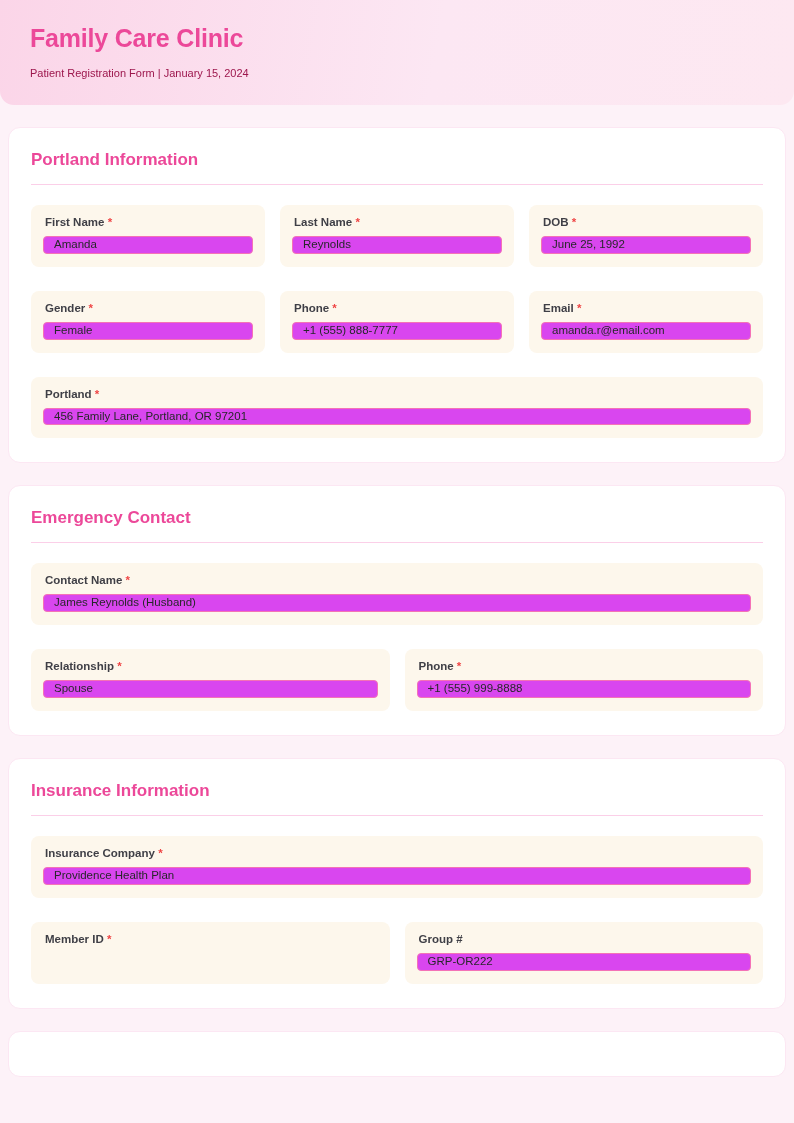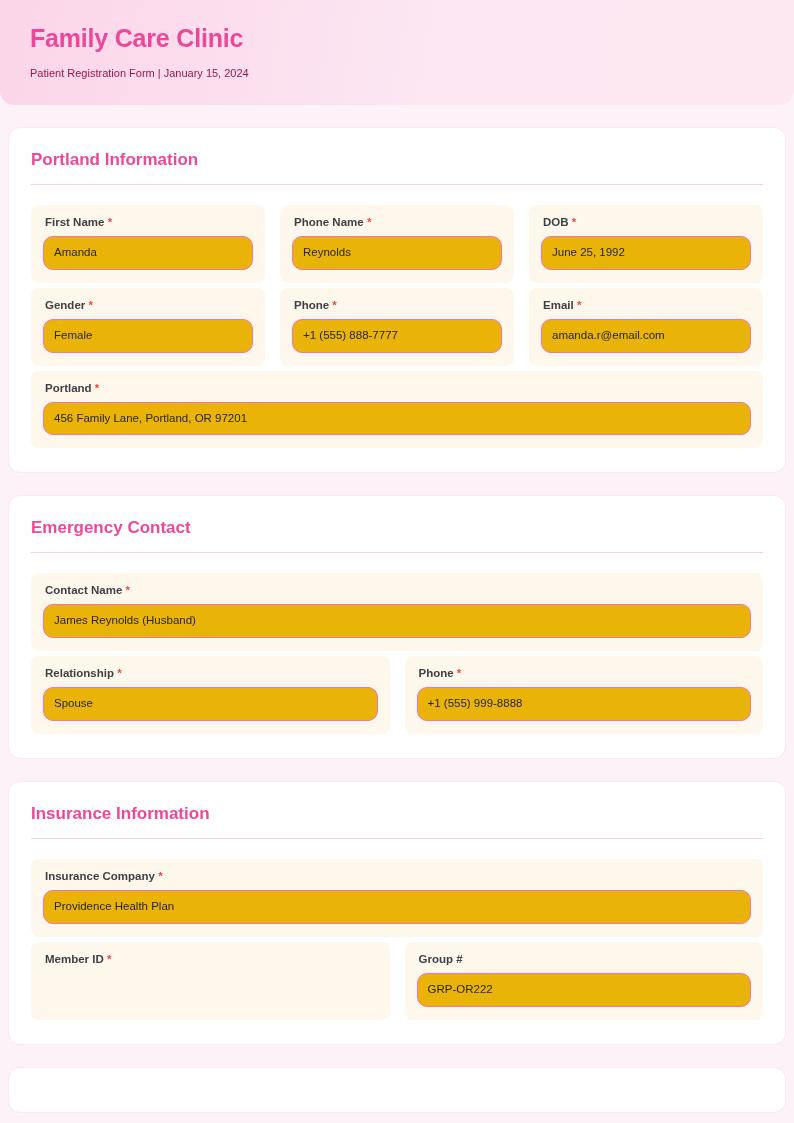--- a/index.html
+++ b/index.html
@@ -54,21 +54,21 @@
   }
   .divider {
     height: 1px;
     background: #fbcfe8;
     margin: 0 0 20px 0;
   }
   
   .row {
     display: flex;
     gap: 15px;
-    margin-bottom: 5px;
+    margin-bottom: 24px;
   }
   .row:last-child { margin-bottom: 0; }
   .field {
     background: #fdf7ec;
     border-radius: 8px;
     padding: 11px 12px 13px 12px;
     flex: 1 1 0;
     min-width: 0;
   }
   .field.w3 { flex: 1 1 33%; }
@@ -81,24 +81,24 @@
     margin: 0 0 8px 2px;
     display: block;
   }
   .req {
     color: #ef4444;
     font-weight: bold;
   }
   .input {
     display: block;
     width: 100%;
-    background: #eab308;
+    background: #d946ef;
     border: 1px solid #f472b6;
-    border-radius: 10px;
-    padding: 9px 10px;
+    border-radius: 4px;
+    padding: 1px 10px;
     font-size: 11.5px;
     font-family: "Liberation Sans", sans-serif;
     color: #27272a;
     line-height: 1.2;
   }
 </style>
 </head>
 <body>
 
 <div class="page">
@@ -111,21 +111,21 @@
   <div id="sections-root">
       <div class="card">
         <div class="card-title">Portland Information</div>
         <div class="divider"></div>
         <div class="row">
           <div class="field w3">
             <label class="label"><span>First Name</span> <span class="req">*</span></label>
             <input class="input" type="text" value="Amanda" style="">
           </div>
           <div class="field w3">
-            <label class="label"><span>Phone Name</span> <span class="req">*</span></label>
+            <label class="label"><span>Last Name</span> <span class="req">*</span></label>
             <input class="input" type="text" value="Reynolds" style="">
           </div>
           <div class="field w3">
             <label class="label"><span>DOB</span> <span class="req">*</span></label>
             <input class="input" type="text" value="June 25, 1992" style="">
           </div>
         </div>
         <div class="row">
           <div class="field w3">
             <label class="label"><span>Gender</span> <span class="req">*</span></label>

